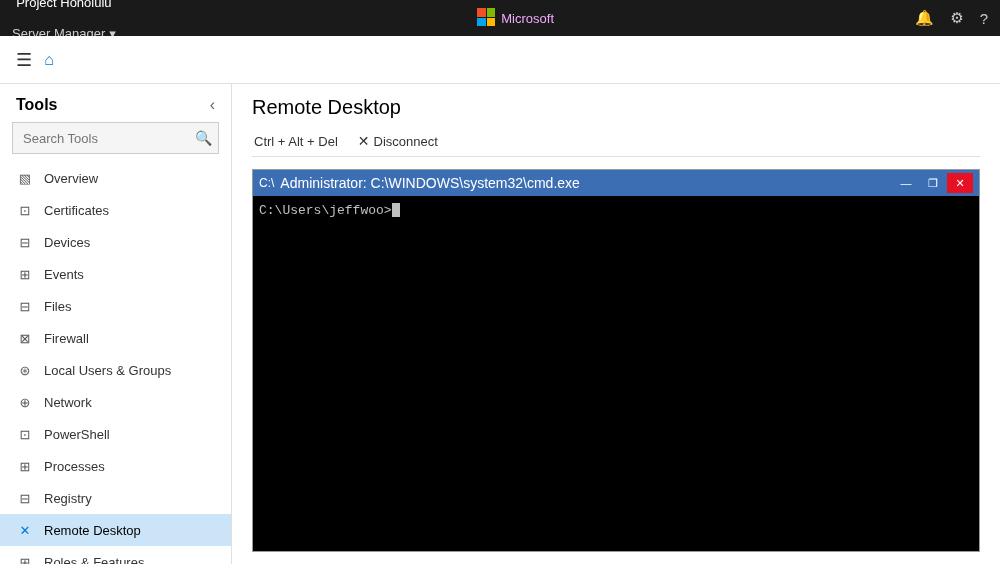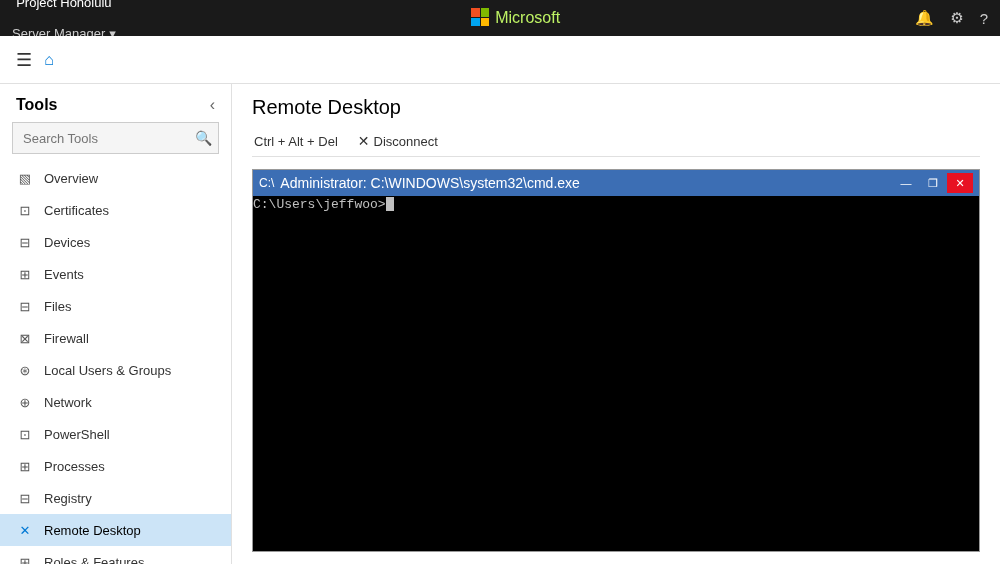--- a/index.html
+++ b/index.html
@@ -14,21 +14,21 @@
     .topbar-brand { font-size: 13px; color: #fff; cursor: pointer; }
     .topbar-nav { display: flex; align-items: flex-end; gap: 4px; font-size: 13px; color: #ccc; cursor: pointer; }
     .topbar-nav span { color: #ccc; }
     .topbar-center { display: flex; align-items: center; gap: 4px; }
     .ms-logo { display: flex; width: 20px; height: 20px; flex-shrink: 0; }
     .ms-logo-grid { display: grid; grid-template-columns: 1fr 1fr; gap: 1px; width: 18px; height: 18px; }
     .ms-logo-grid div:nth-child(1) { background: #f25022; }
     .ms-logo-grid div:nth-child(2) { background: #7fba00; }
     .ms-logo-grid div:nth-child(3) { background: #00a4ef; }
     .ms-logo-grid div:nth-child(4) { background: #ffb900; }
-    .topbar-microsoft { color: #bef264; font-size: 16px; }
+    .topbar-microsoft { color: #f0abfc; font-size: 13px; }
     .topbar-right { display: flex; align-items: center; gap: 16px; }
     .topbar-icon { color: #ccc; font-size: 15px; cursor: pointer; }
 
     
     .breadcrumb-bar {
       display: flex; align-items: center; background: #fff; border-bottom: 1px solid #e0e0e0;
       height: 48px; padding: 0 16px; flex-shrink: 0;
     }
     .hamburger { font-size: 18px; margin-right: 12px; cursor: pointer; color: #333; }
     .home-icon { font-size: 16px; color: #0078d4; margin-right: 4px; cursor: pointer; }
@@ -106,21 +106,21 @@
     .rd-titlebar-text { font-size: 14px; color: #fff; text-align: center; }
     .rd-titlebar-controls { display: flex; align-items: center; gap: 1px; }
     .rd-ctrl-btn {
       width: 26px; height: 20px; display: flex; align-items: center; justify-content: center;
       font-size: 11px; color: #fff; cursor: pointer; background: transparent;
     }
     .rd-ctrl-close { background: #e81123; }
 
     .rd-content {
       background: #000; flex: 1; position: relative; display: flex;
-      align-items: flex-start; 
+      align-items: flex-start; padding: 6px;
     }
     .rd-terminal-text { color: #c0c0c0; font-family: 'Courier New', monospace; font-size: 13px; line-height: 1.4; }
     .rd-cursor { display: inline-block; width: 8px; height: 14px; background: #c0c0c0; vertical-align: text-bottom; animation: blink 1s step-end infinite; }
     @keyframes blink { 50% { opacity: 0; } }
 
     .rd-scrollbar {
       width: 10px; background: #2a2a2a; flex-shrink: 0; position: relative;
     }
   </style>
 </head>

